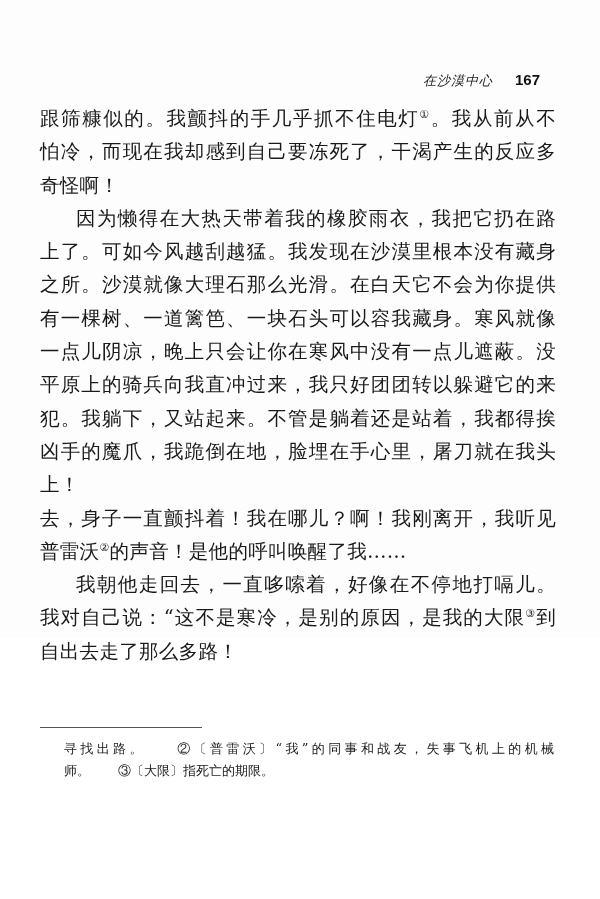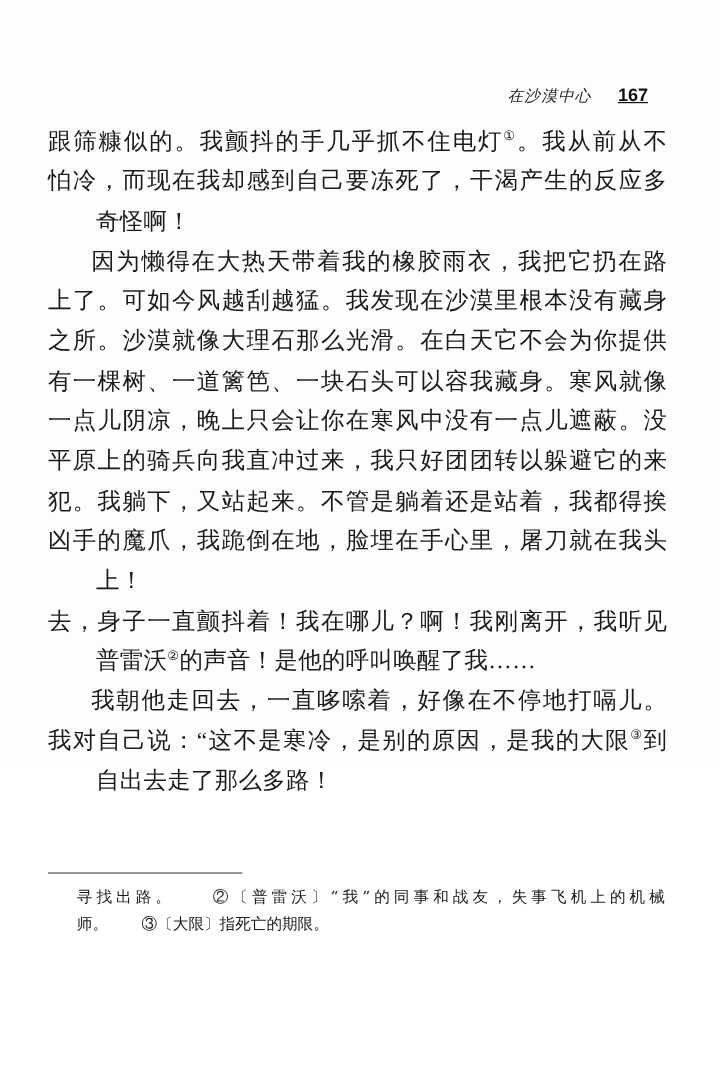--- a/index.html
+++ b/index.html
@@ -34,41 +34,38 @@
       font-style: italic;
       font-size: 13px;
       letter-spacing: 1px;
       color: #222;
     }
     .page-number {
       font-family: "Liberation Sans", sans-serif;
       font-weight: bold;
       font-size: 15px;
       color: #111;
-      text-decoration: underline;
     }
     .body-text {
       position: absolute;
       left: 40px;
       top: 102px;
       width: 516px;
-      font-family: Liberation Serif, serif;
     }
     .line {
       font-size: 19.5px;
       line-height: 33.3px;
       height: 33.3px;
       white-space: nowrap;
       letter-spacing: 0.3px;
       text-align: justify;
       text-align-last: justify;
     }
     .line.last {
       text-align-last: left;
-      margin-left: 40px;
     }
     .line.indent {
       padding-left: 36px;
     }
     sup.note {
       font-size: 11px;
       vertical-align: 7px;
       line-height: 0;
     }
     .rule {

